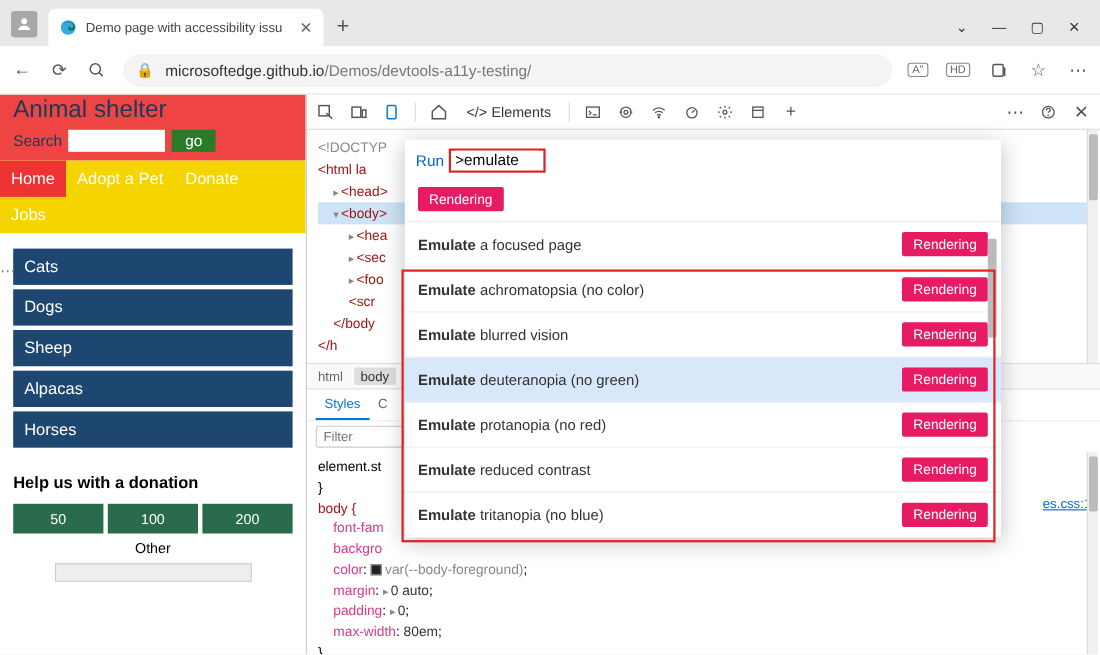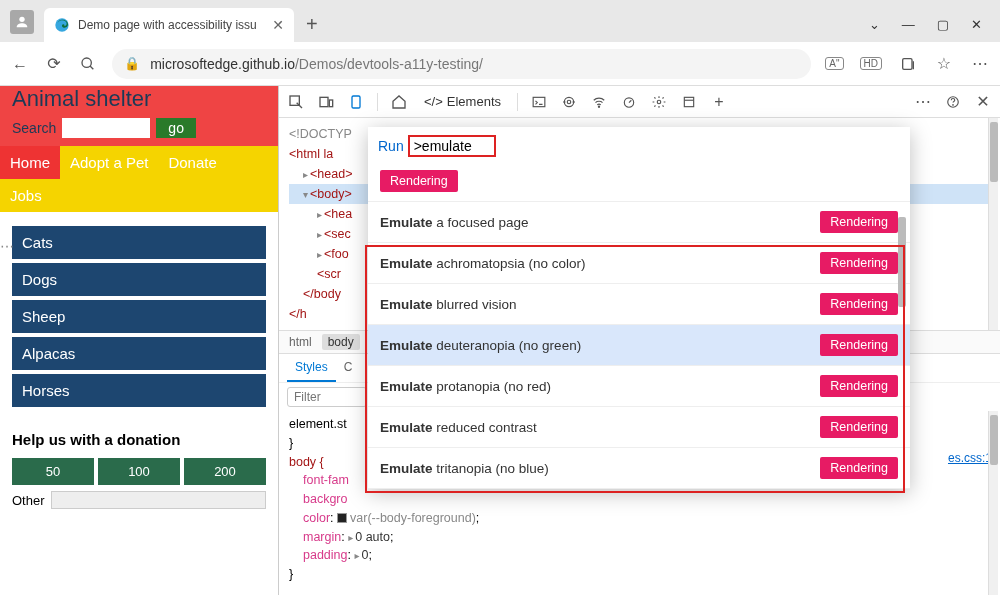--- a/index.html
+++ b/index.html
@@ -41,21 +41,21 @@
   .nav1 { background:#f5d400; display:flex; flex-wrap:wrap; }
   .nav1 a { color:#fff; padding:8px 10px; font-size:15px; text-decoration:none; }
   .nav1 a.home { background:#e33; position:relative; }
   .nav1 a.home::after { content:""; position:absolute; bottom:-6px; left:50%; transform:translateX(-50%); border:6px solid transparent; border-top-color:#e33; }
   .menu { padding:14px 12px; }
   .menu-item { background:#1d4670; color:#fff; padding:8px 10px; font-size:15px; margin-bottom:4px; cursor:pointer; }
   .donation { padding:6px 12px; }
   .donation h3 { font-size:15px; font-weight:700; margin-bottom:10px; }
   .don-row { display:flex; gap:4px; margin-bottom:6px; }
   .don-btn { flex:1; background:#2a6b4b; color:#fff; border:none; padding:6px 0; font-size:13px; cursor:pointer; }
-  .other-row { display:flex; align-items:center; gap:6px; font-size:13px; }
+  .other-row { display:flex; align-items:center; gap:6px; font-size:13px;flex-direction:column; }
   .other-row input { flex:1; height:18px; border:1px solid #ccc; background:#eee; }
   .dots { position:absolute; left:0; top:152px; font-size:14px; color:#888; }
 
   
   .devtools { flex:1; background:#fff; border-left:1px solid #ccc; position:relative; display:flex; flex-direction:column; }
   .dt-toolbar { height:32px; border-bottom:1px solid #ddd; display:flex; align-items:center; padding:0 8px; gap:12px; }
   .dt-icon { width:18px; height:18px; display:flex; align-items:center; justify-content:center; color:#555; cursor:pointer; }
   .dt-icon.active { color:#0078d4; }
   .dt-sep { width:1px; height:18px; background:#ddd; }
   .dt-tab { font-size:13px; color:#333; padding:0 4px; cursor:pointer; display:flex; align-items:center; gap:4px; }
@@ -320,20 +320,21 @@
 
       <div class="css-pane">
         <div>element.st</div>
         <div>}</div>
         <div><span class="sel">body {</span></div>
         <div style="padding-left:14px;"><span class="prop">font-fam</span></div>
         <div style="padding-left:14px;"><span class="prop">backgro</span></div>
         <div style="padding-left:14px;"><span class="prop">color</span>: <span class="sw" style="background:#222"></span><span class="var">var(--body-foreground)</span>;</div>
         <div style="padding-left:14px;"><span class="prop">margin</span>: <span class="arrow"></span><span class="val">0 auto</span>;</div>
         <div style="padding-left:14px;"><span class="prop">padding</span>: <span class="arrow"></span><span class="val">0</span>;</div>
+        <div style="padding-left:14px;"><span class="prop">max-width</span>: <span class="val">80em</span>;</div>
         <div>}</div>
 
         <a class="link">es.css:1</a>
         <div class="vscroll" style="top:0;bottom:0;">
             <div class="thumb" style="height:50px;margin-top:4px;"></div>
           </div>
       </div>
     </div>
   </div>
 </div>

